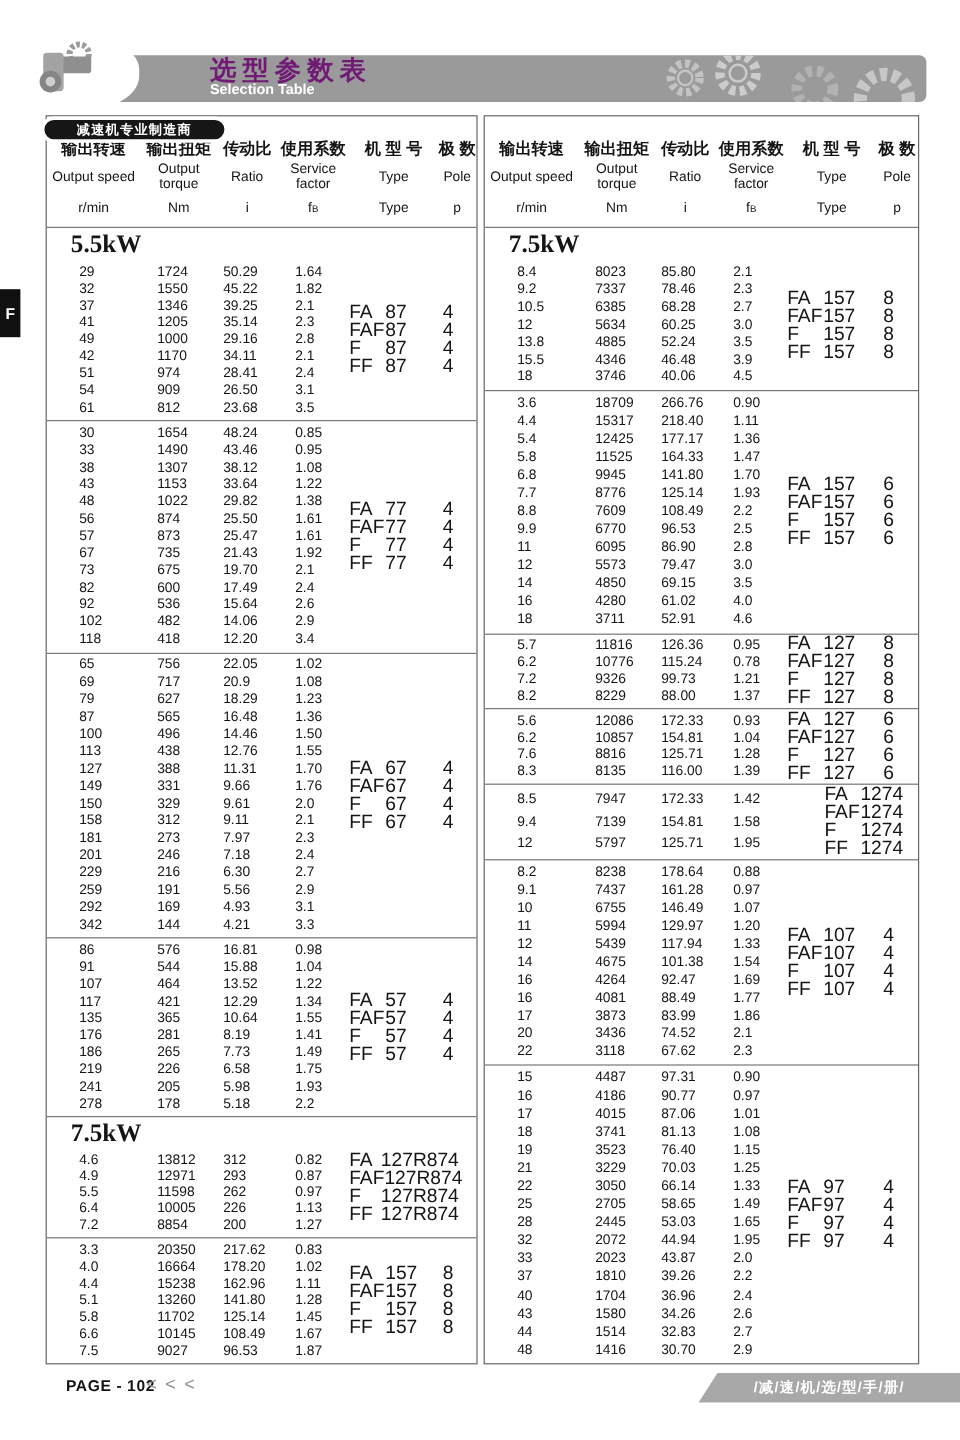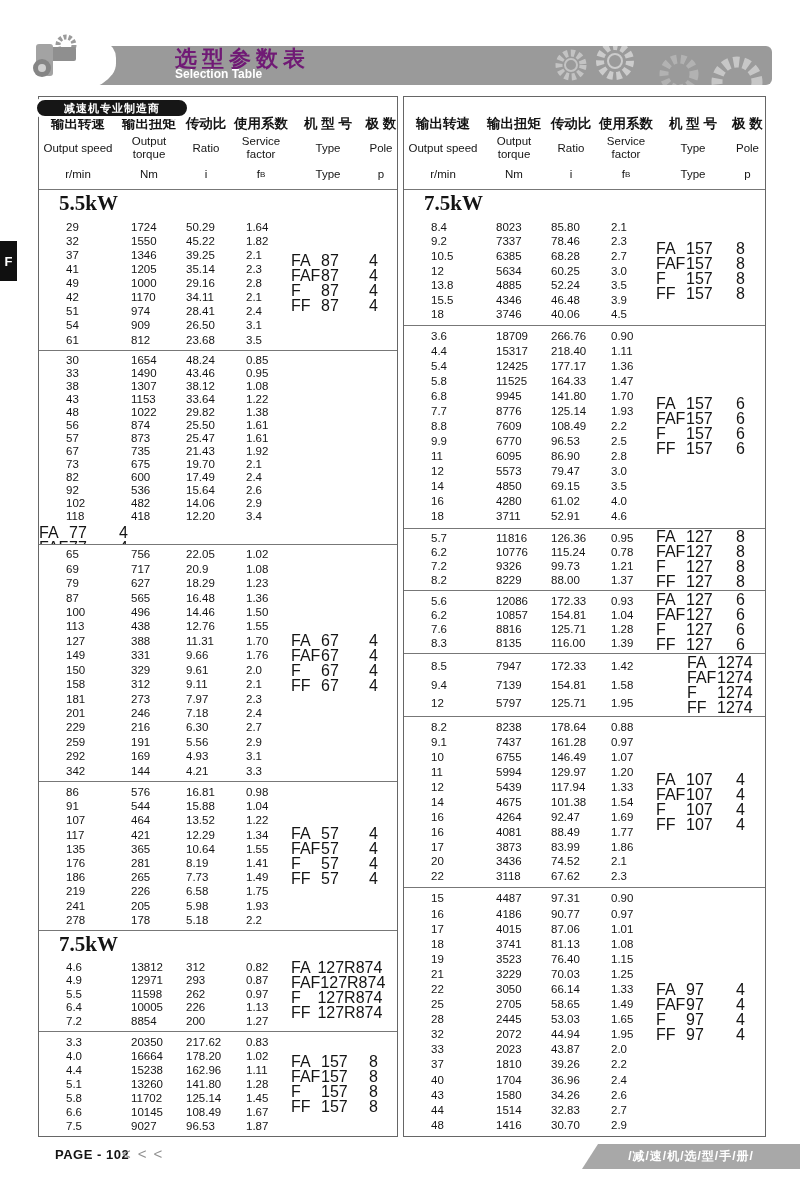--- a/index.html
+++ b/index.html
@@ -203,21 +203,21 @@
           <span class="t-model">87</span>
           <span class="t-pole">4</span>
         </div>
         <div class="type-line">
           <span class="t-pre">FF</span>
           <span class="t-model">87</span>
           <span class="t-pole">4</span>
         </div>
       </div>
     </div>
-    <div class="block bt" style="flex-grow: 13; flex-direction: column;">
+    <div class="block bt" style="flex-grow: 13;">
       <div class="rows">
         <div class="row">
           <span class="cell">30</span>
           <span class="cell">1654</span>
           <span class="cell">48.24</span>
           <span class="cell">0.85</span>
         </div>
         <div class="row">
           <span class="cell">33</span>
           <span class="cell">1490</span>

